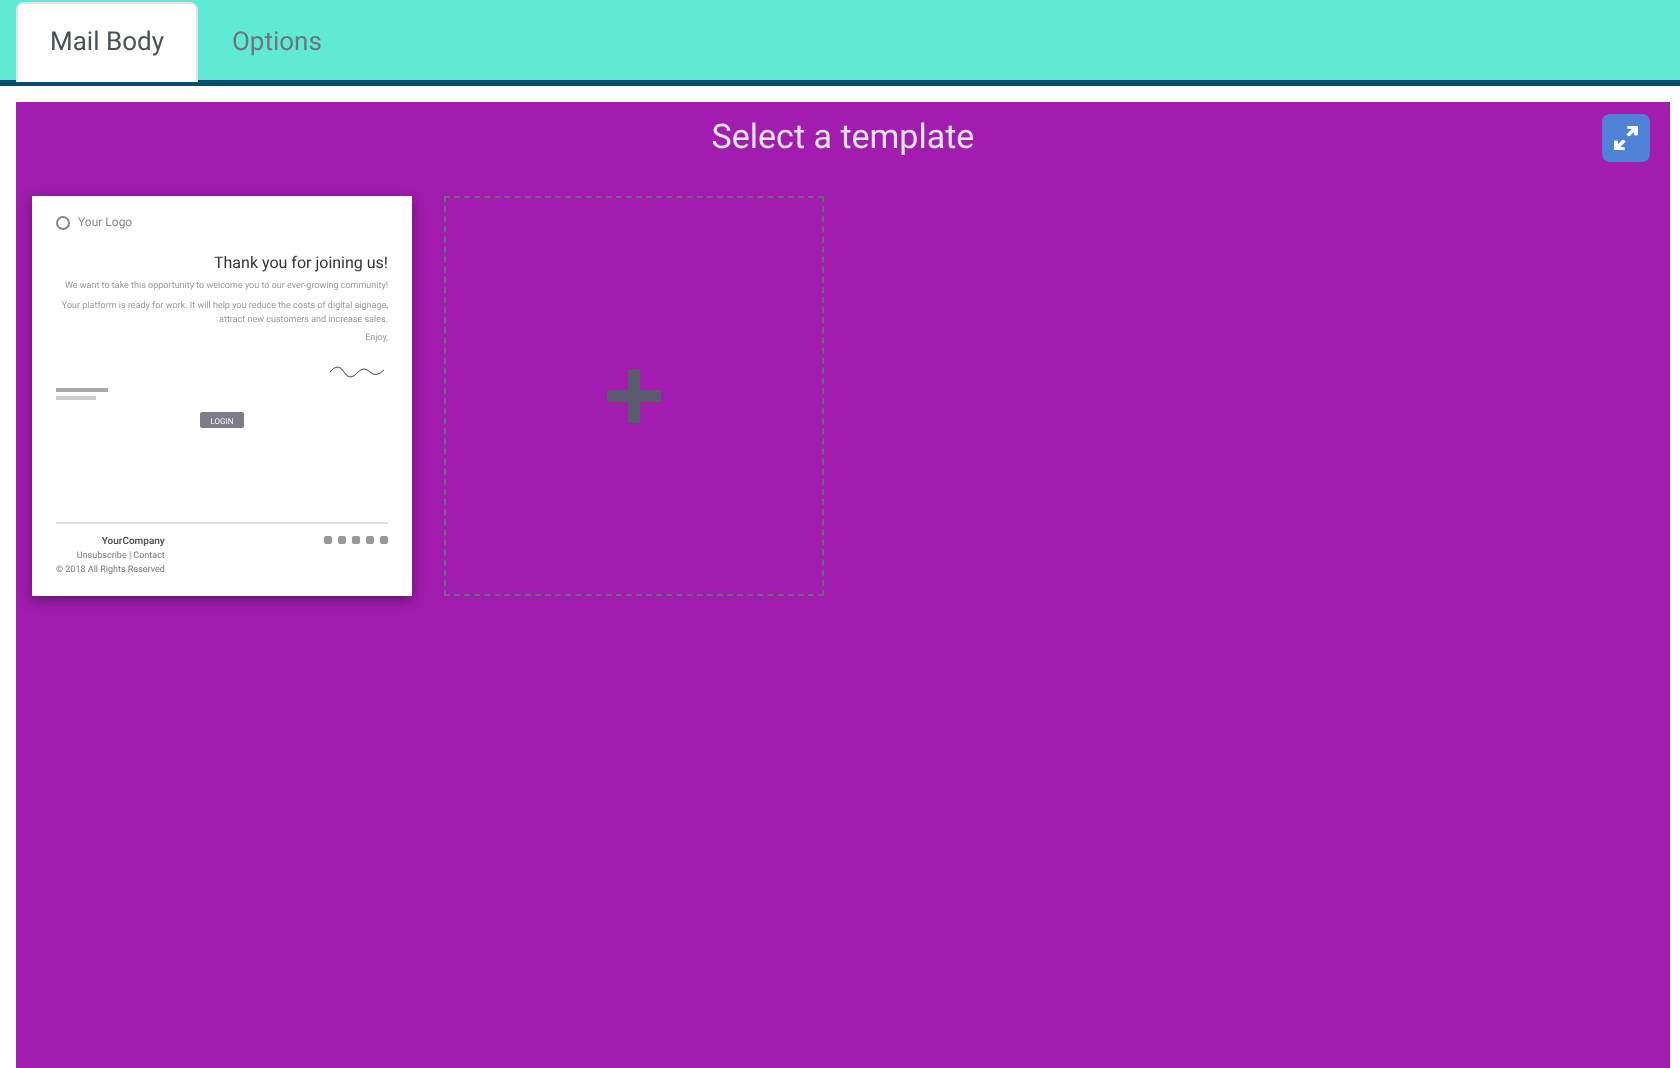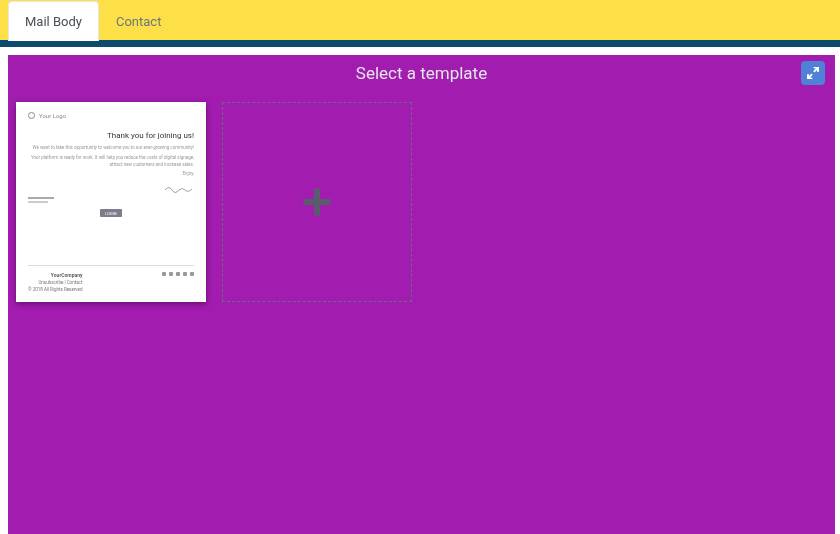--- a/index.html
+++ b/index.html
@@ -5,23 +5,23 @@
     * { box-sizing: border-box; margin: 0; padding: 0; }
     body {
       font-family: -apple-system, BlinkMacSystemFont, "Segoe UI", Roboto, "Helvetica Neue", sans-serif;
       background: #fff;
       width: 840px;
       height: 534px;
       overflow: hidden;
     }
     .tabs {
       display: flex;
-      border-bottom: 7px solid #0c4a6e;
+      border-bottom: 3px solid #0c4a6e;
       padding-left: 8px;
-      background: #fde047;
+      background: #5eead4;
     }
     .tab {
       padding: 0 16px;
       height: 40px;
       display: flex;
       align-items: center;
       font-size: 13px;
       color: #6c757d;
       cursor: pointer;
       border: 1px solid transparent;
@@ -151,21 +151,21 @@
     .new-template svg { width: 36px; height: 36px; fill: #5a5c6e; }
   </style>
 </head>
 <body>
 
 <div class="tabs">
   <div class="tab active">
     <span>Mail Body</span>
   </div>
   <div class="tab">
-    <span>Contact</span>
+    <span>Options</span>
   </div>
 </div>
 
 <div class="content-wrapper">
   <div class="content">
 
     <div class="toolbar">
       <div class="toolbar-title">Select a template</div>
       <div class="expand-btn">
         <svg viewBox="0 0 24 24">

